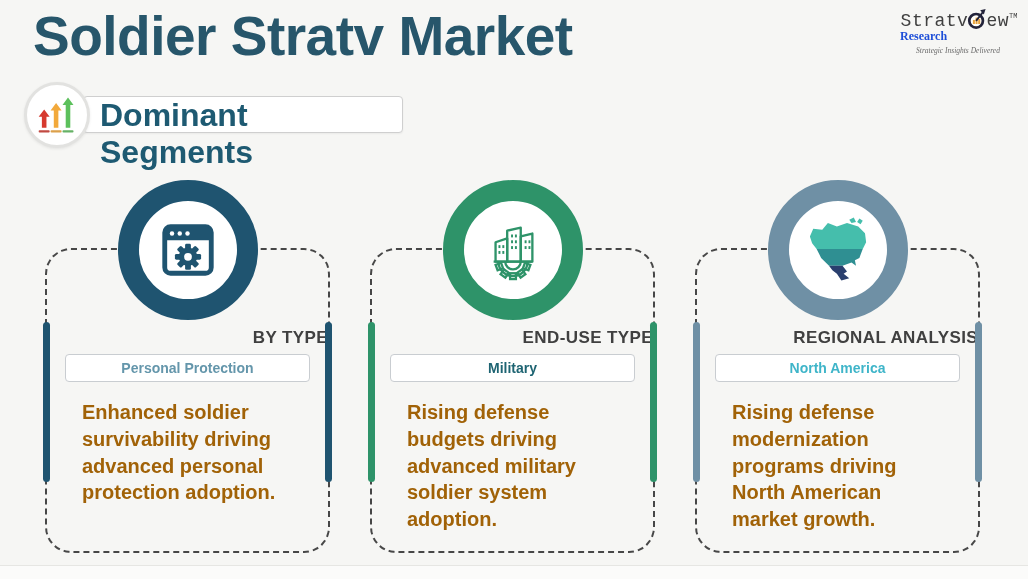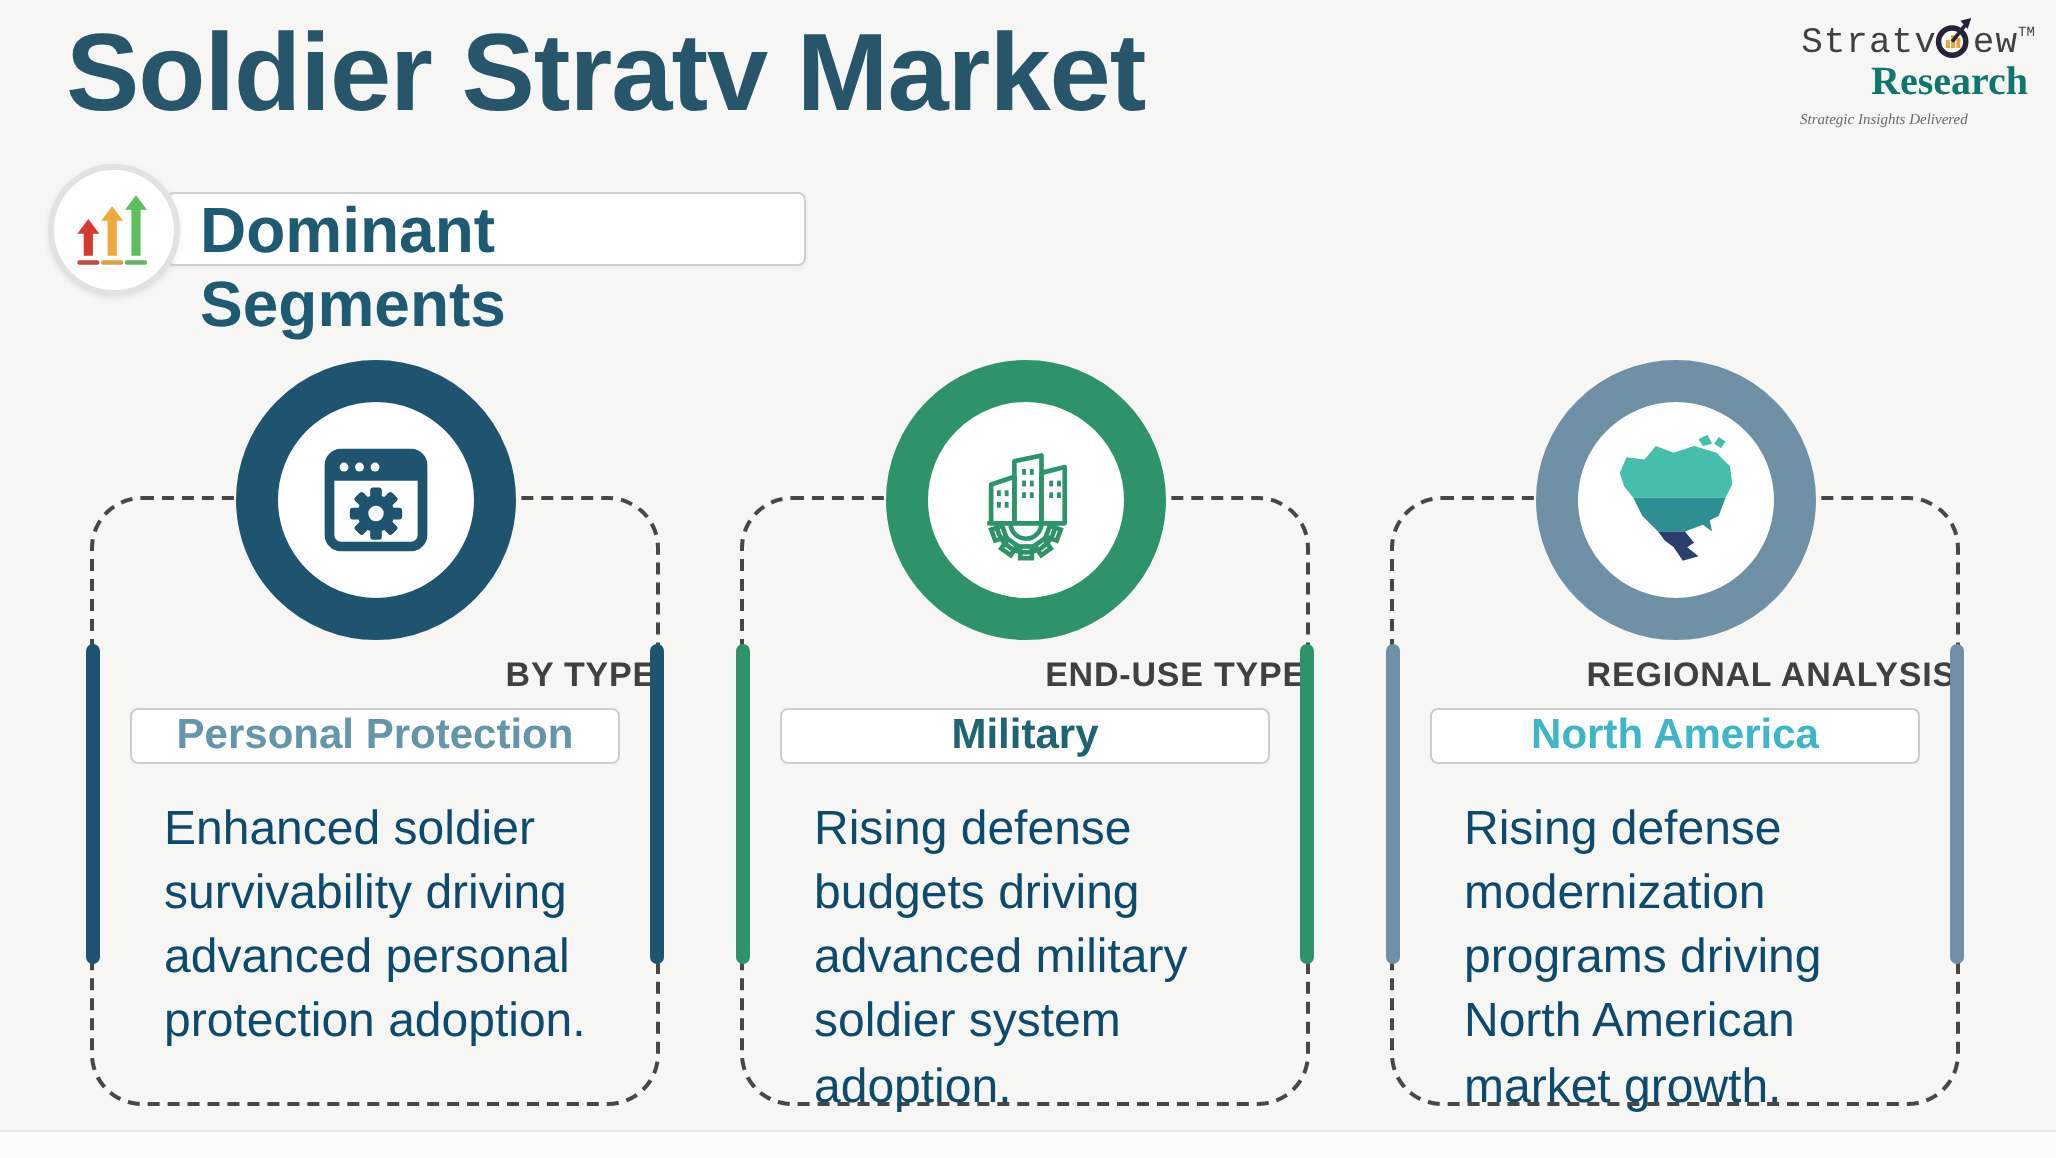--- a/index.html
+++ b/index.html
@@ -33,27 +33,27 @@
   
   .logo{position:absolute;right:10px;top:8px;width:118px;text-align:center;}
   .logo-row1{
     font-family:Liberation Mono, monospace;
     font-size:18px;color:#404040;letter-spacing:.5px;white-space:nowrap;
   }
   .logo-row1 svg{vertical-align:-4px;margin:0 -1px;}
   .logo-tm{font-size:7px;vertical-align:8px;letter-spacing:0;}
   .logo-row2{
     font-family:"Liberation Serif","DejaVu Serif",serif;
-    font-size:20px;font-weight:bold;color:#0f766e;
-    text-align:right;padding-right:4px;margin-top:-2px;
+    font-size:12px;font-weight:bold;color:#1d4ed8;
+    text-align:left;padding-right:4px;margin-top:-2px;
   }
   .logo-tagline{
     font-family:"Liberation Serif","DejaVu Serif",serif;
     font-size:7.5px;font-style:italic;color:#6b6b6b;
-    text-align:left;padding-right:2px;margin-top:2px;
+    text-align:center;padding-right:2px;margin-top:2px;
   }
 
   
   .card{
     position:absolute;top:248px;width:285px;height:305px;box-sizing:border-box;
     border:2px dashed #474747;border-radius:26px;
   }
   .card1{left:45px;}
   .card2{left:370px;}
   .card3{left:695px;}
@@ -72,26 +72,26 @@
   .accent-bar.left{left:-4px;}
   .accent-bar.right{right:-4px;}
 
   .card-header{
     margin-top:78px;text-align:right;
     font-size:17px;font-weight:bold;color:#404040;letter-spacing:.4px;
   }
   .segment-box{
     margin:6px 18px 0 18px;height:26px;line-height:26px;
     background:#ffffff;border:1px solid #c9cdd1;border-radius:4px;
-    text-align:center;font-size:21px;font-weight:bold;
+    text-align:center;font-size:14px;font-weight:bold;
     color:var(--segment-color);
   }
   .card-body{
     margin:17px 26px 0 35px;
-    font-size:24px;font-weight:normal;color:#0c4a6e;line-height:1.34;
+    font-size:20px;font-weight:bold;color:#a16207;line-height:1.34;
   }
 
   .bottom-strip{
     position:absolute;left:0;top:565px;width:1028px;height:14px;
     background:#fbfbfa;border-top:1px solid #e6e6e3;
   }
 </style>
 </head>
 <body>
 

